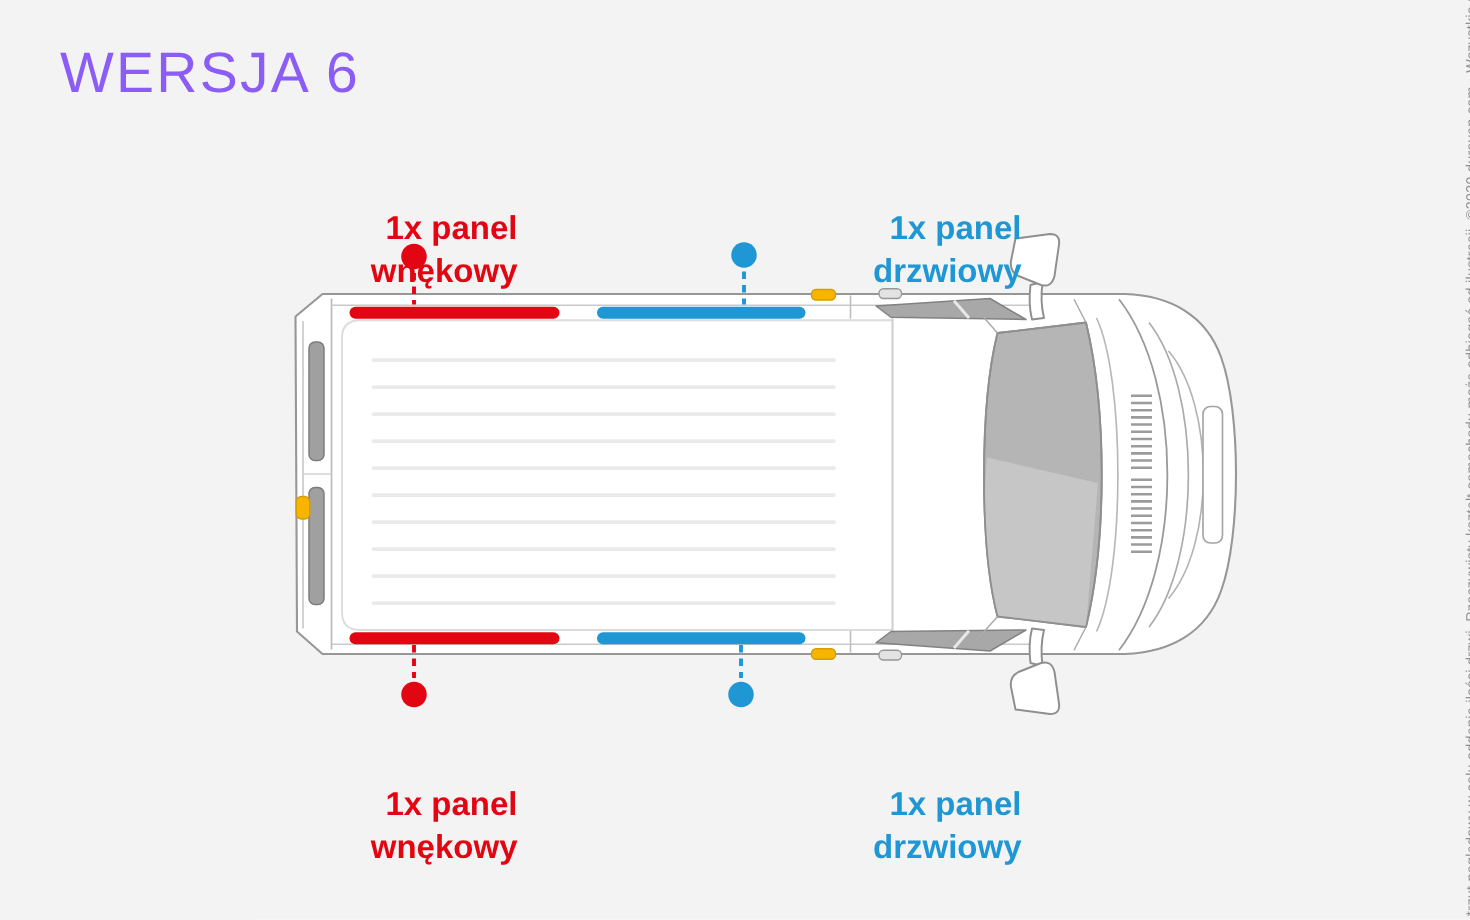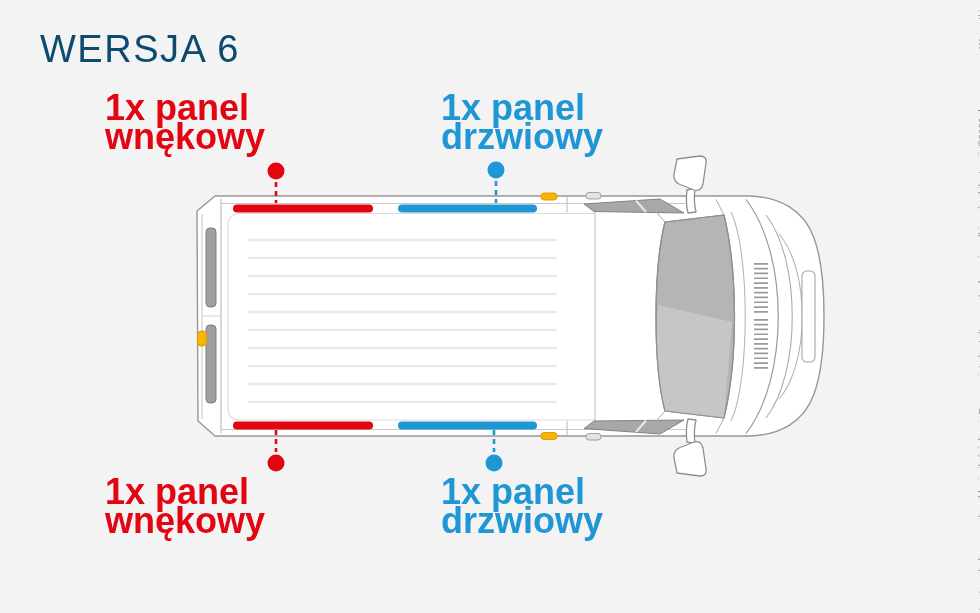--- a/index.html
+++ b/index.html
@@ -3,25 +3,25 @@
 <meta charset="utf-8">
 <style>
   html,body{margin:0;padding:0;}
   .stage{
     position:relative;width:980px;height:613px;overflow:hidden;
     background:#f3f3f4;
     font-family:"Liberation Sans", sans-serif;
   }
   .page-title{
     position:absolute;left:40px;top:28px;
-    font-size:38px;font-weight:400;letter-spacing:1.5px;color:#0c4a6e;
+    font-size:38px;font-weight:400;letter-spacing:1.5px;color:#8b5cf6;
   }
   .callout{
-    position:absolute;width:240px;text-align:left;
-    font-weight:700;font-size:36px;line-height:29px;
+    position:absolute;width:240px;text-align:right;
+    font-weight:700;font-size:22px;line-height:29px;margin-top:44px;
   }
   .callout.red{color:#e20613;}
   .callout.blue{color:#1e97d4;}
   .callout-top{top:93px;}
   .callout-bottom{top:477px;}
   .callout-left{left:105px;}
   .callout-right{left:441px;}
   .watermark{
     position:absolute;left:976px;top:611px;
     transform:rotate(-90deg);transform-origin:0 0;

